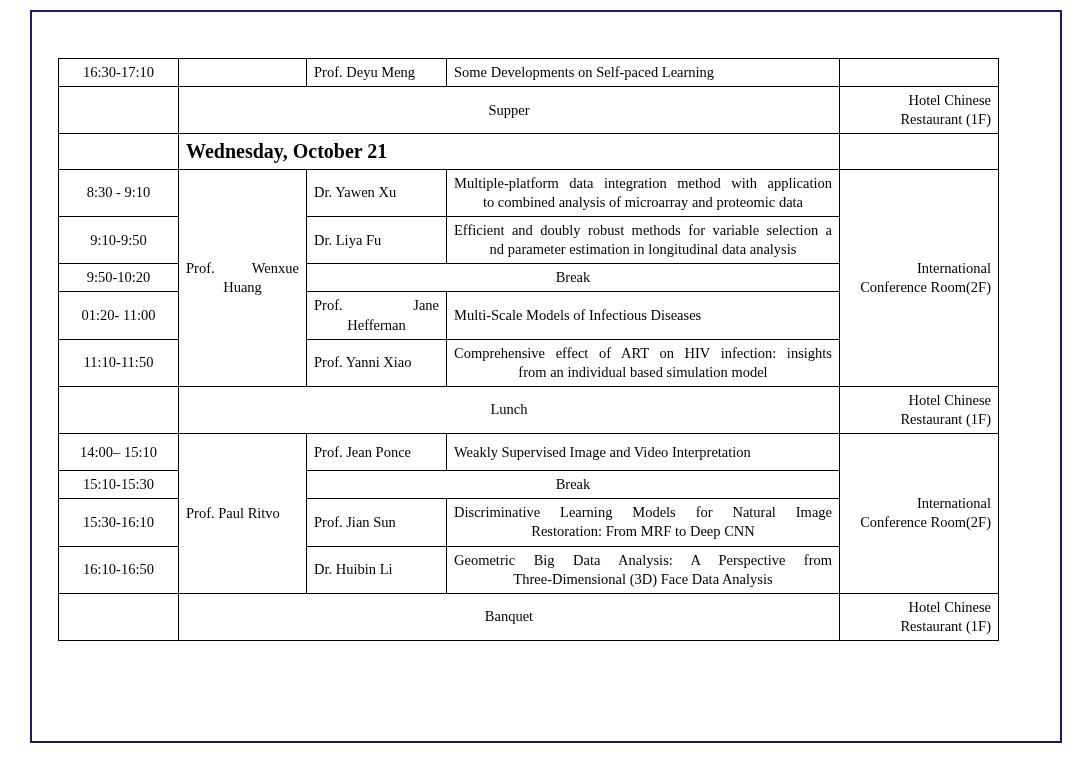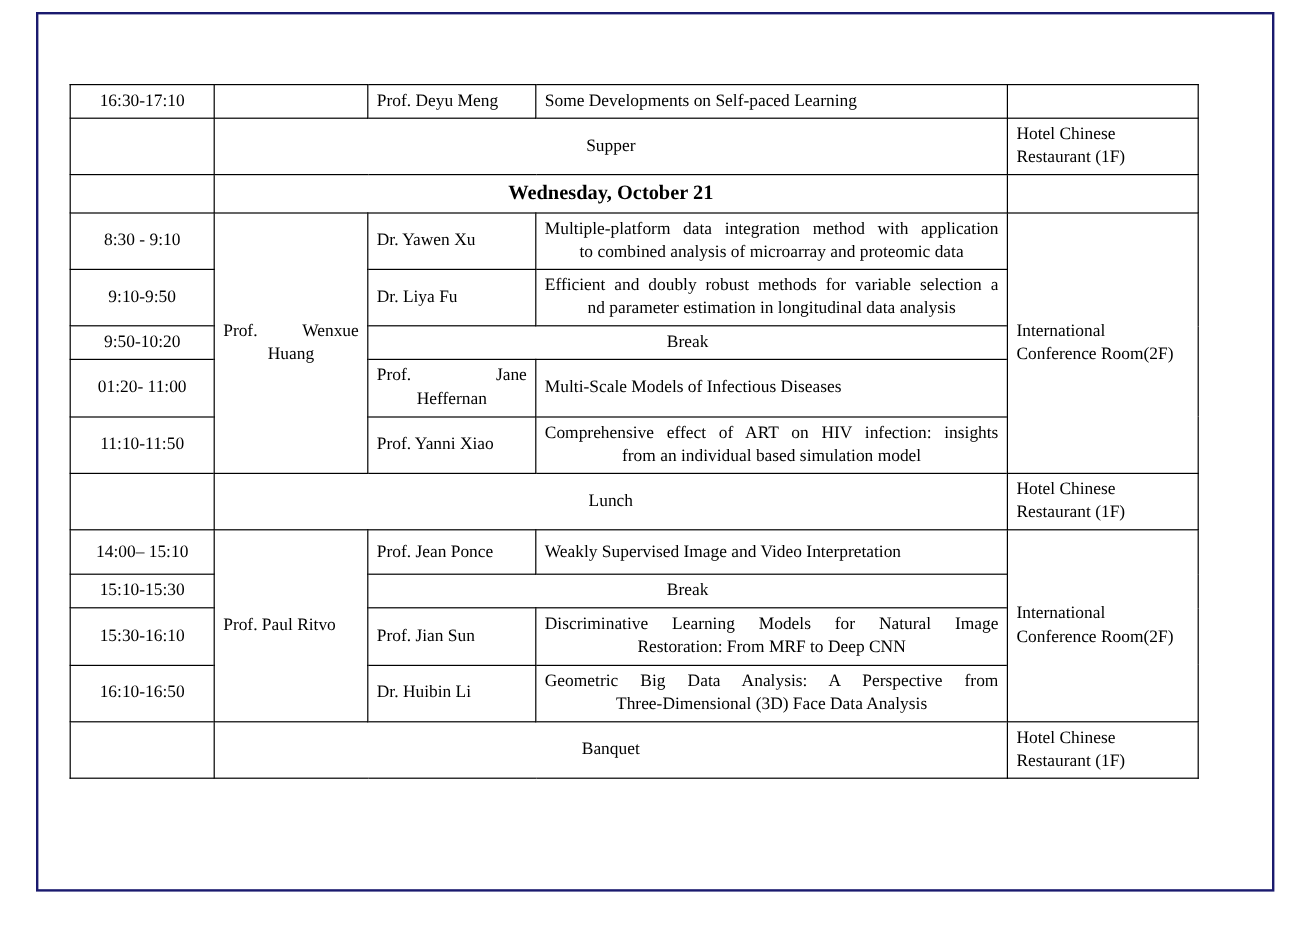--- a/index.html
+++ b/index.html
@@ -20,21 +20,21 @@
     left: 30px;
     top: 10px;
     width: 1032px;
     height: 733px;
     border: 2px solid #1a1a6e;
     box-sizing: border-box;
   }
   .sheet {
     position: absolute;
     left: 58px;
-    top: 70px;
+    top: 58px;
     width: 940px;
   }
   table.schedule {
     border-collapse: collapse;
     width: 940px;
     table-layout: fixed;
     font-size: 14.5px;
   }
   table.schedule td {
     border: 1px solid #000000;
@@ -59,28 +59,28 @@
   .chair {
     text-align: left;
     vertical-align: top;
     padding-top: 6px;
   }
   .spk {
     text-align: left;
     vertical-align: middle;
   }
   .room {
-    text-align: left;
+    text-align: right;
     vertical-align: middle;
   }
   .room .line { display: block; }
   .day-head {
-    text-align: center;
+    text-align: left;
     font-weight: bold;
-    font-size: 17px;
+    font-size: 20px;
     padding: 6px 0;
   }
   .meal {
     text-align: center;
     padding: 6px 0;
   }
   .row-tall td { height: 28px; font-family: Liberation Serif, serif; }
   .justify-two-lines {
     text-align: justify;
   }

